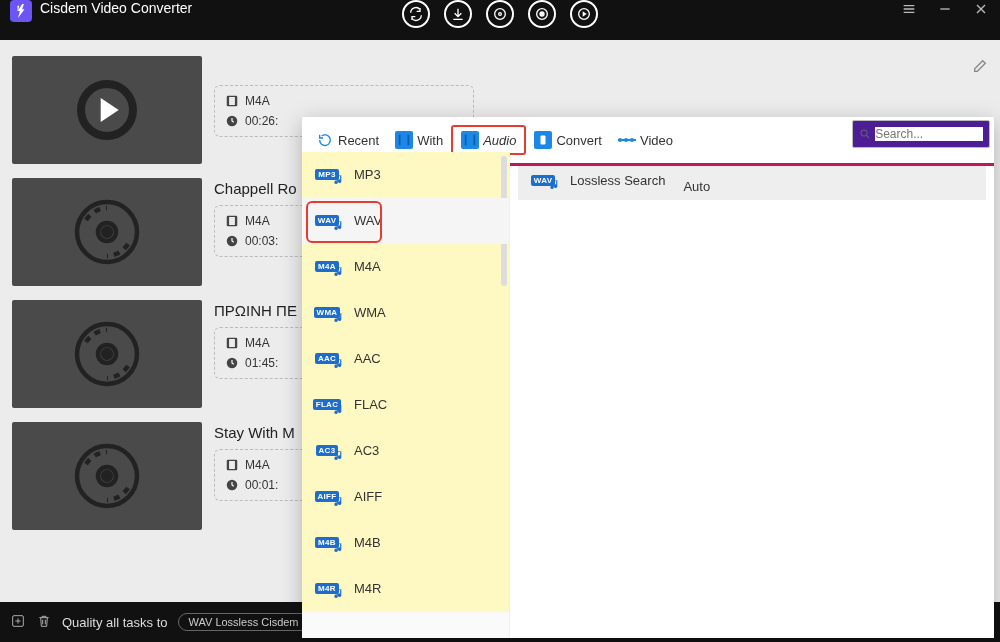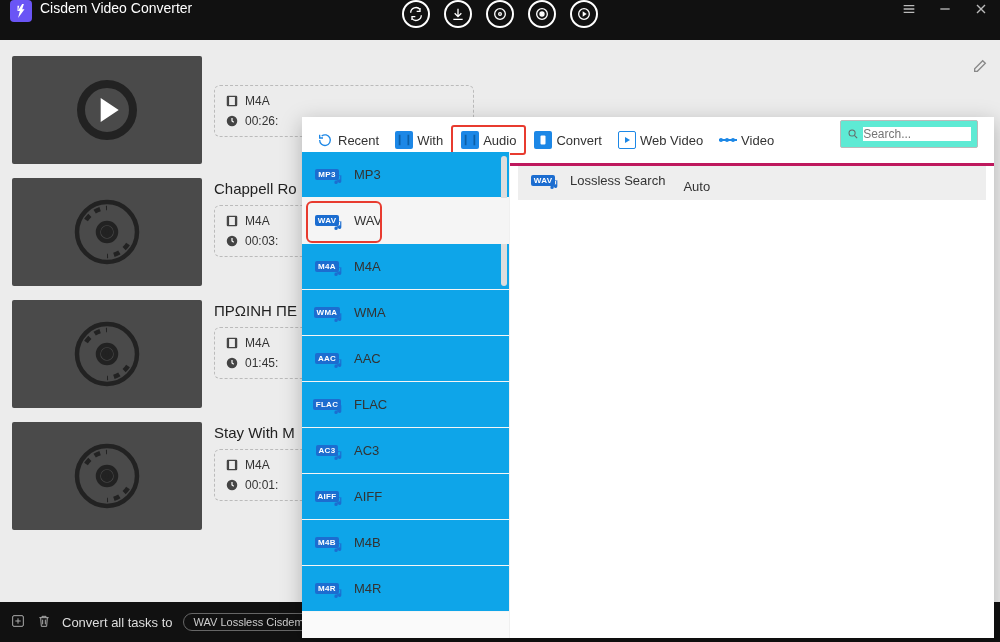--- a/index.html
+++ b/index.html
@@ -102,42 +102,42 @@
   }
   .dd-tab {
     display: flex; align-items: center; gap: 4px;
     padding: 4px 8px; border-radius: 3px; color: #333;
     font-size: 13px;
   }
   .dd-tab .ticon {
     width: 18px; height: 18px; display: flex; align-items: center; justify-content: center;
     border-radius: 2px;
   }
-  .dd-tab.audio { border: 2px solid #e83b2f; }
+  .dd-tab.audio { border: 2px solid #e83b2f; font-style: italic; }
   .ticon.blue { background: #1c87e6; color: #fff; }
   .ticon.film { background: #1c87e6; color: #fff; }
   .ticon.settings { width: 18px; height: 14px; }
   .ticon.settings span { display: block; width: 14px; height: 2px; background: #1c87e6; margin: 2px 0; position: relative; }
   .ticon.settings span::after { content: ""; width: 4px; height: 4px; border-radius: 50%; background: #1c87e6; position: absolute; top: -1px; }
   .ticon.recent svg { stroke: #1c87e6; }
   .dd-search {
     position: absolute; top: 0; right: 4px;
-    height: 28px; width: 138px; margin: 3px 12px;
+    height: 28px; width: 138px; margin: 3px 0;
     border: 1px solid #bbb; border-radius: 2px;
     display: flex; align-items: center; padding: 0 6px; gap: 4px;
-    background: #5eead4;
+    background: #4c1d95;
   }
   .dd-search input { border: none; outline: none; font-size: 12px; width: 100%; }
   .dd-main { display: flex; width: 100%; margin-top: 34px; height: calc(100% - 34px); }
   .dd-left { width: 208px; background: #fafafa; border-right: 1px solid #f0f0f0; overflow-y: auto; position: relative; }
   .dd-left-scroll { width: 6px; background: #ddd; position: absolute; right: 2px; top: 4px; height: 130px; border-radius: 3px; }
   .fmt {
     height: 46px; display: flex; align-items: center; gap: 12px;
     padding: 0 10px; color: #333; font-size: 13px;
-    background: #0ea5e9;
+    background: #fef9c3;
     border-bottom: 1px solid #f5f5f5;
   }
   .fmt.selected { background: #f5f5f5; }
   .fmt.selected .badge, .fmt.selected span { }
   .fmt.selected { position: relative; }
   .fmt.selected::after {
     content: ""; position: absolute; left: 4px; top: 3px;
     width: 72px; height: 38px; border: 2px solid #e83b2f; border-radius: 6px;
   }
   .badge {
@@ -348,21 +348,21 @@
 </div>
 
 <div class="footer">
   <div><svg viewBox="0 0 24 24">
         <rect x="4" y="4" width="16" height="16" rx="2"></rect>
         <path d="M12 8v8M8 12h8"></path>
       </svg></div>
   <div><svg viewBox="0 0 24 24">
         <path d="M5 7h14M9 7V5h6v2M7 7l1 13h8l1-13M10 10v7M14 10v7"></path>
       </svg></div>
-  <span>Convert all tasks to</span>
+  <span>Quality all tasks to</span>
   <span class="choice-pill">WAV Lossless Cisdem</span>
 </div>
 
 <div class="dropdown">
   <div class="dd-tabs">
     <div class="dd-tab">
       <span class="ticon recent">
           <svg width="16" height="16" viewBox="0 0 24 24" fill="none" stroke-width="2">
             <path d="M4 12a8 8 0 1 0 3-6M4 4v5h5"></path>
           </svg>
@@ -391,28 +391,20 @@
     </div>
     <div class="dd-tab">
       <span class="ticon blue">
           <svg width="12" height="12" viewBox="0 0 24 24" fill="#fff">
             <rect x="7" y="3" width="10" height="18" rx="2" fill="#fff"></rect>
           </svg>
         </span>
       <span>Convert</span>
     </div>
     <div class="dd-tab">
-      <span class="ticon" style="border:1px solid #1c87e6;">
-          <svg width="12" height="12" viewBox="0 0 24 24">
-            <path d="M8 6v12l10-6z" fill="#1c87e6"></path>
-          </svg>
-        </span>
-      <span>Web Video</span>
-    </div>
-    <div class="dd-tab">
       <span class="ticon settings">
           <span style=""></span>
           <span></span>
           <span></span>
         </span>
       <span>Video</span>
     </div>
     <div class="dd-search">
       <svg width="14" height="14" viewBox="0 0 24 24" fill="none" stroke="#666" stroke-width="2">
           <circle cx="10" cy="10" r="6"></circle>

